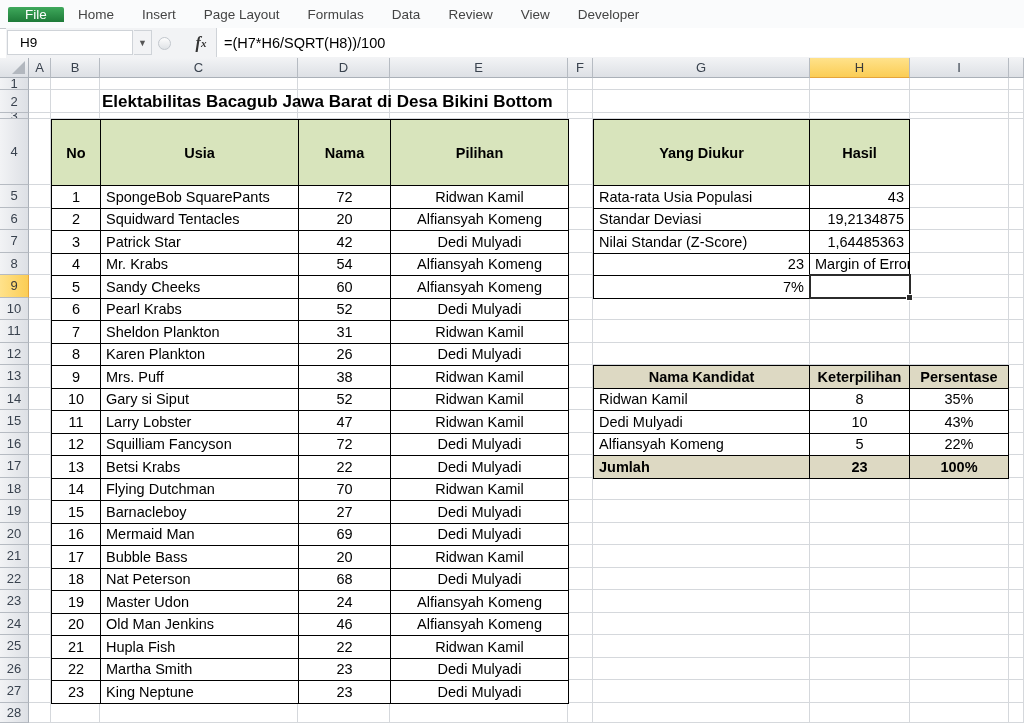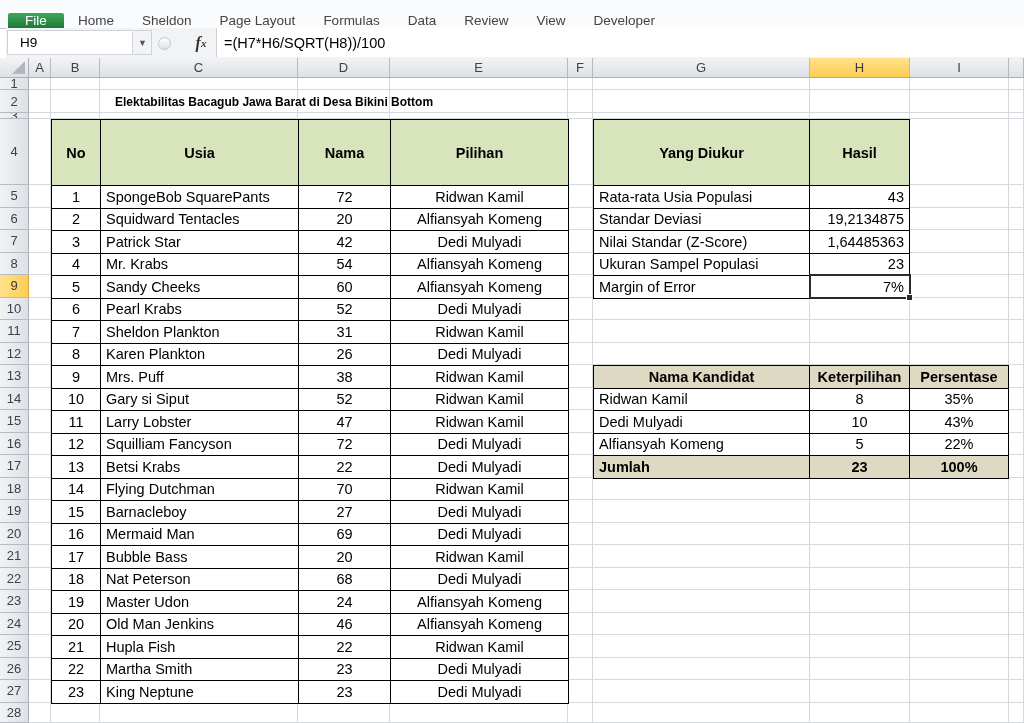--- a/index.html
+++ b/index.html
@@ -5,21 +5,21 @@
   html,body{margin:0;padding:0;}
   body{
     width:1024px;height:723px;overflow:hidden;position:relative;
     font-family:"Liberation Sans",sans-serif;background:#fff;
     -webkit-font-smoothing:antialiased;
   }
   
   .tabstrip{
     position:absolute;left:0;top:0;width:1024px;height:28px;
     background:#fafbfc;border-bottom:1px solid #c3c7cc;
-    display:flex;align-items:flex-end;
+    display:flex;align-items:center;
   }
   .filetab{
     margin-left:8px;width:56px;display:flex;align-items:center;justify-content:center;
     background:linear-gradient(#3fa95c,#1e7a38);
     color:#fff;font-size:13.5px;border-radius:2px 2px 0 0;cursor:pointer;
   }
   .ribbontab{
     padding:0 14px;display:flex;align-items:center;color:#444;
     font-size:13.5px;cursor:pointer;white-space:nowrap;
   }
@@ -95,42 +95,42 @@
     box-sizing:border-box;border-right:1px solid #000;border-bottom:1px solid #000;
     display:flex;align-items:center;font-size:14.5px;color:#000;
     padding:0 5px;white-space:nowrap;overflow:hidden;cursor:cell;
   }
   .cell.center{justify-content:center;}
   .cell.right{justify-content:flex-end;}
   .cell.bold{font-weight:bold;}
   .cell.green{background:#d8e4bc;text-align:center;}
   .cell.tan{background:#ddd9c3;}
   .title{
-    position:absolute;left:115px;top:90px;height:23px;display:flex;align-items:center;
-    font-size:12px;font-weight:bold;color:#000;z-index:3;white-space:nowrap;
+    position:absolute;left:102px;top:90px;height:23px;display:flex;align-items:center;
+    font-size:17px;font-weight:bold;color:#000;z-index:3;white-space:nowrap;
   }
   
   .selbox{
     position:absolute;border:2px solid #2b2b2b;box-sizing:border-box;z-index:5;pointer-events:none;
   }
   .fillhandle{
     position:absolute;width:5px;height:5px;background:#2b2b2b;border:1px solid #fff;
     right:-4px;bottom:-4px;z-index:6;
   }
 </style>
 </head>
 <body>
 
 <div class="tabstrip">
   <div class="filetab">
     <span>File</span>
   </div>
   <div id="tabs-container" style="display: flex;">
       <div class="ribbontab">Home</div>
-      <div class="ribbontab">Sheldon</div>
+      <div class="ribbontab">Insert</div>
       <div class="ribbontab">Page Layout</div>
       <div class="ribbontab">Formulas</div>
       <div class="ribbontab">Data</div>
       <div class="ribbontab">Review</div>
       <div class="ribbontab">View</div>
       <div class="ribbontab">Developer</div>
     </div>
 </div>
 
 <div class="fbar">
@@ -327,21 +327,20 @@
     </div>
     <div class="tbl" style="left: 593px; top: 119px; grid-template-columns: 216px 100px; grid-template-rows: 66px 22.5px 22.5px 22.5px 22.5px 22.5px;">
       <div class="cell green bold center">Yang Diukur</div>
       <div class="cell green bold center">Hasil</div>
       <div class="cell">Rata-rata Usia Populasi</div>
       <div class="cell right">43</div>
       <div class="cell">Standar Deviasi</div>
       <div class="cell right">19,2134875</div>
       <div class="cell">Nilai Standar (Z-Score)</div>
       <div class="cell right">1,64485363</div>
-      <div class="cell">Ukuran Sampel Populasi</div>
       <div class="cell right">23</div>
       <div class="cell">Margin of Error</div>
       <div class="cell right">7%</div>
     </div>
     <div class="tbl" style="left: 593px; top: 365px; grid-template-columns: 216px 100px 99px; grid-template-rows: 22.5px 22.5px 22.5px 22.5px 22.5px;">
       <div class="cell tan bold center">Nama Kandidat</div>
       <div class="cell tan bold center">Keterpilihan</div>
       <div class="cell tan bold center">Persentase</div>
       <div class="cell">Ridwan Kamil</div>
       <div class="cell center">8</div>

